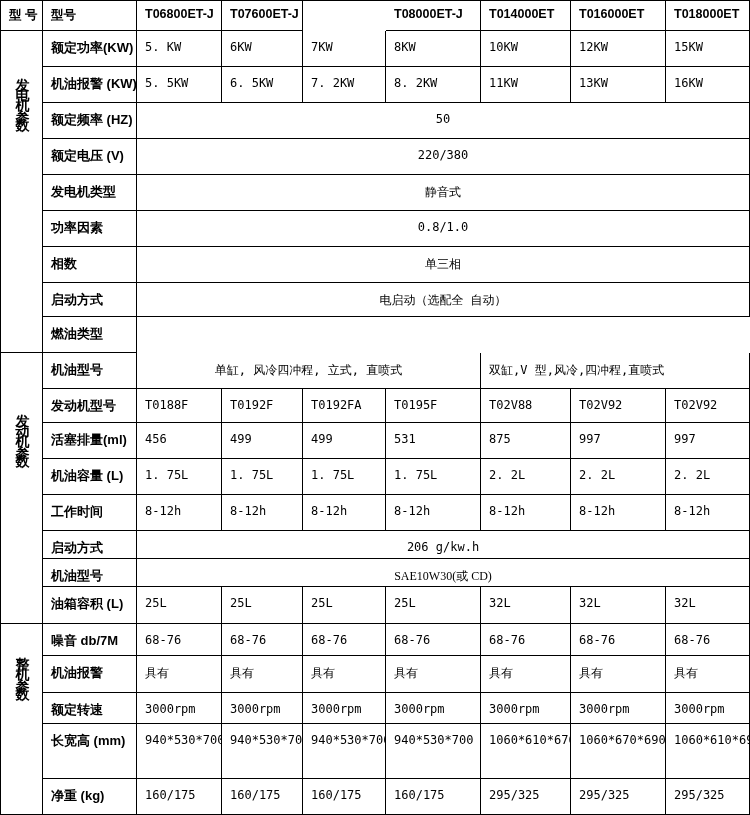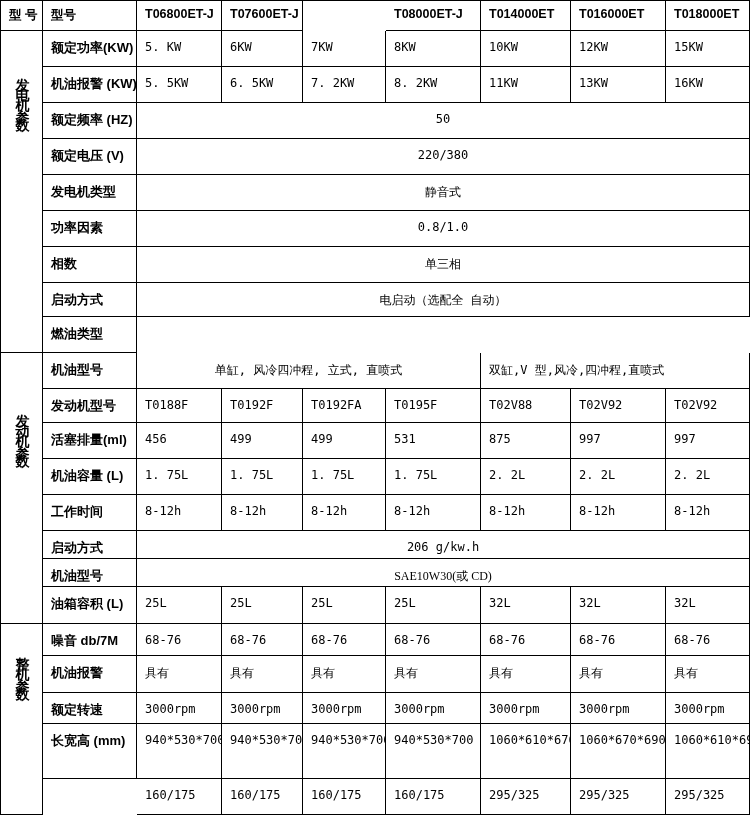--- a/index.html
+++ b/index.html
@@ -176,20 +176,21 @@
     <div class="cell val" style="grid-area: 21 / 8;">3000rpm</div>
     <div class="cell val" style="grid-area: 21 / 9;">3000rpm</div>
     <div class="cell lbl" style="grid-area: 22 / 2;">长宽高 (mm)</div>
     <div class="cell val" style="grid-area: 22 / 3;">940*530*700</div>
     <div class="cell val" style="grid-area: 22 / 4;">940*530*700</div>
     <div class="cell val" style="grid-area: 22 / 5;">940*530*700</div>
     <div class="cell val" style="grid-area: 22 / 6;">940*530*700</div>
     <div class="cell val" style="grid-area: 22 / 7;">1060*610*670</div>
     <div class="cell val" style="grid-area: 22 / 8;">1060*670*690</div>
     <div class="cell val" style="grid-area: 22 / 9;">1060*610*690</div>
+    <div class="cell lbl" style="grid-area: 23 / 2;">净重 (kg)</div>
     <div class="cell val" style="grid-area: 23 / 3;">160/175</div>
     <div class="cell val" style="grid-area: 23 / 4;">160/175</div>
     <div class="cell val" style="grid-area: 23 / 5;">160/175</div>
     <div class="cell val" style="grid-area: 23 / 6;">160/175</div>
     <div class="cell val" style="grid-area: 23 / 7;">295/325</div>
     <div class="cell val" style="grid-area: 23 / 8;">295/325</div>
     <div class="cell val" style="grid-area: 23 / 9;">295/325</div>
   </div>
 
 </body></html>

